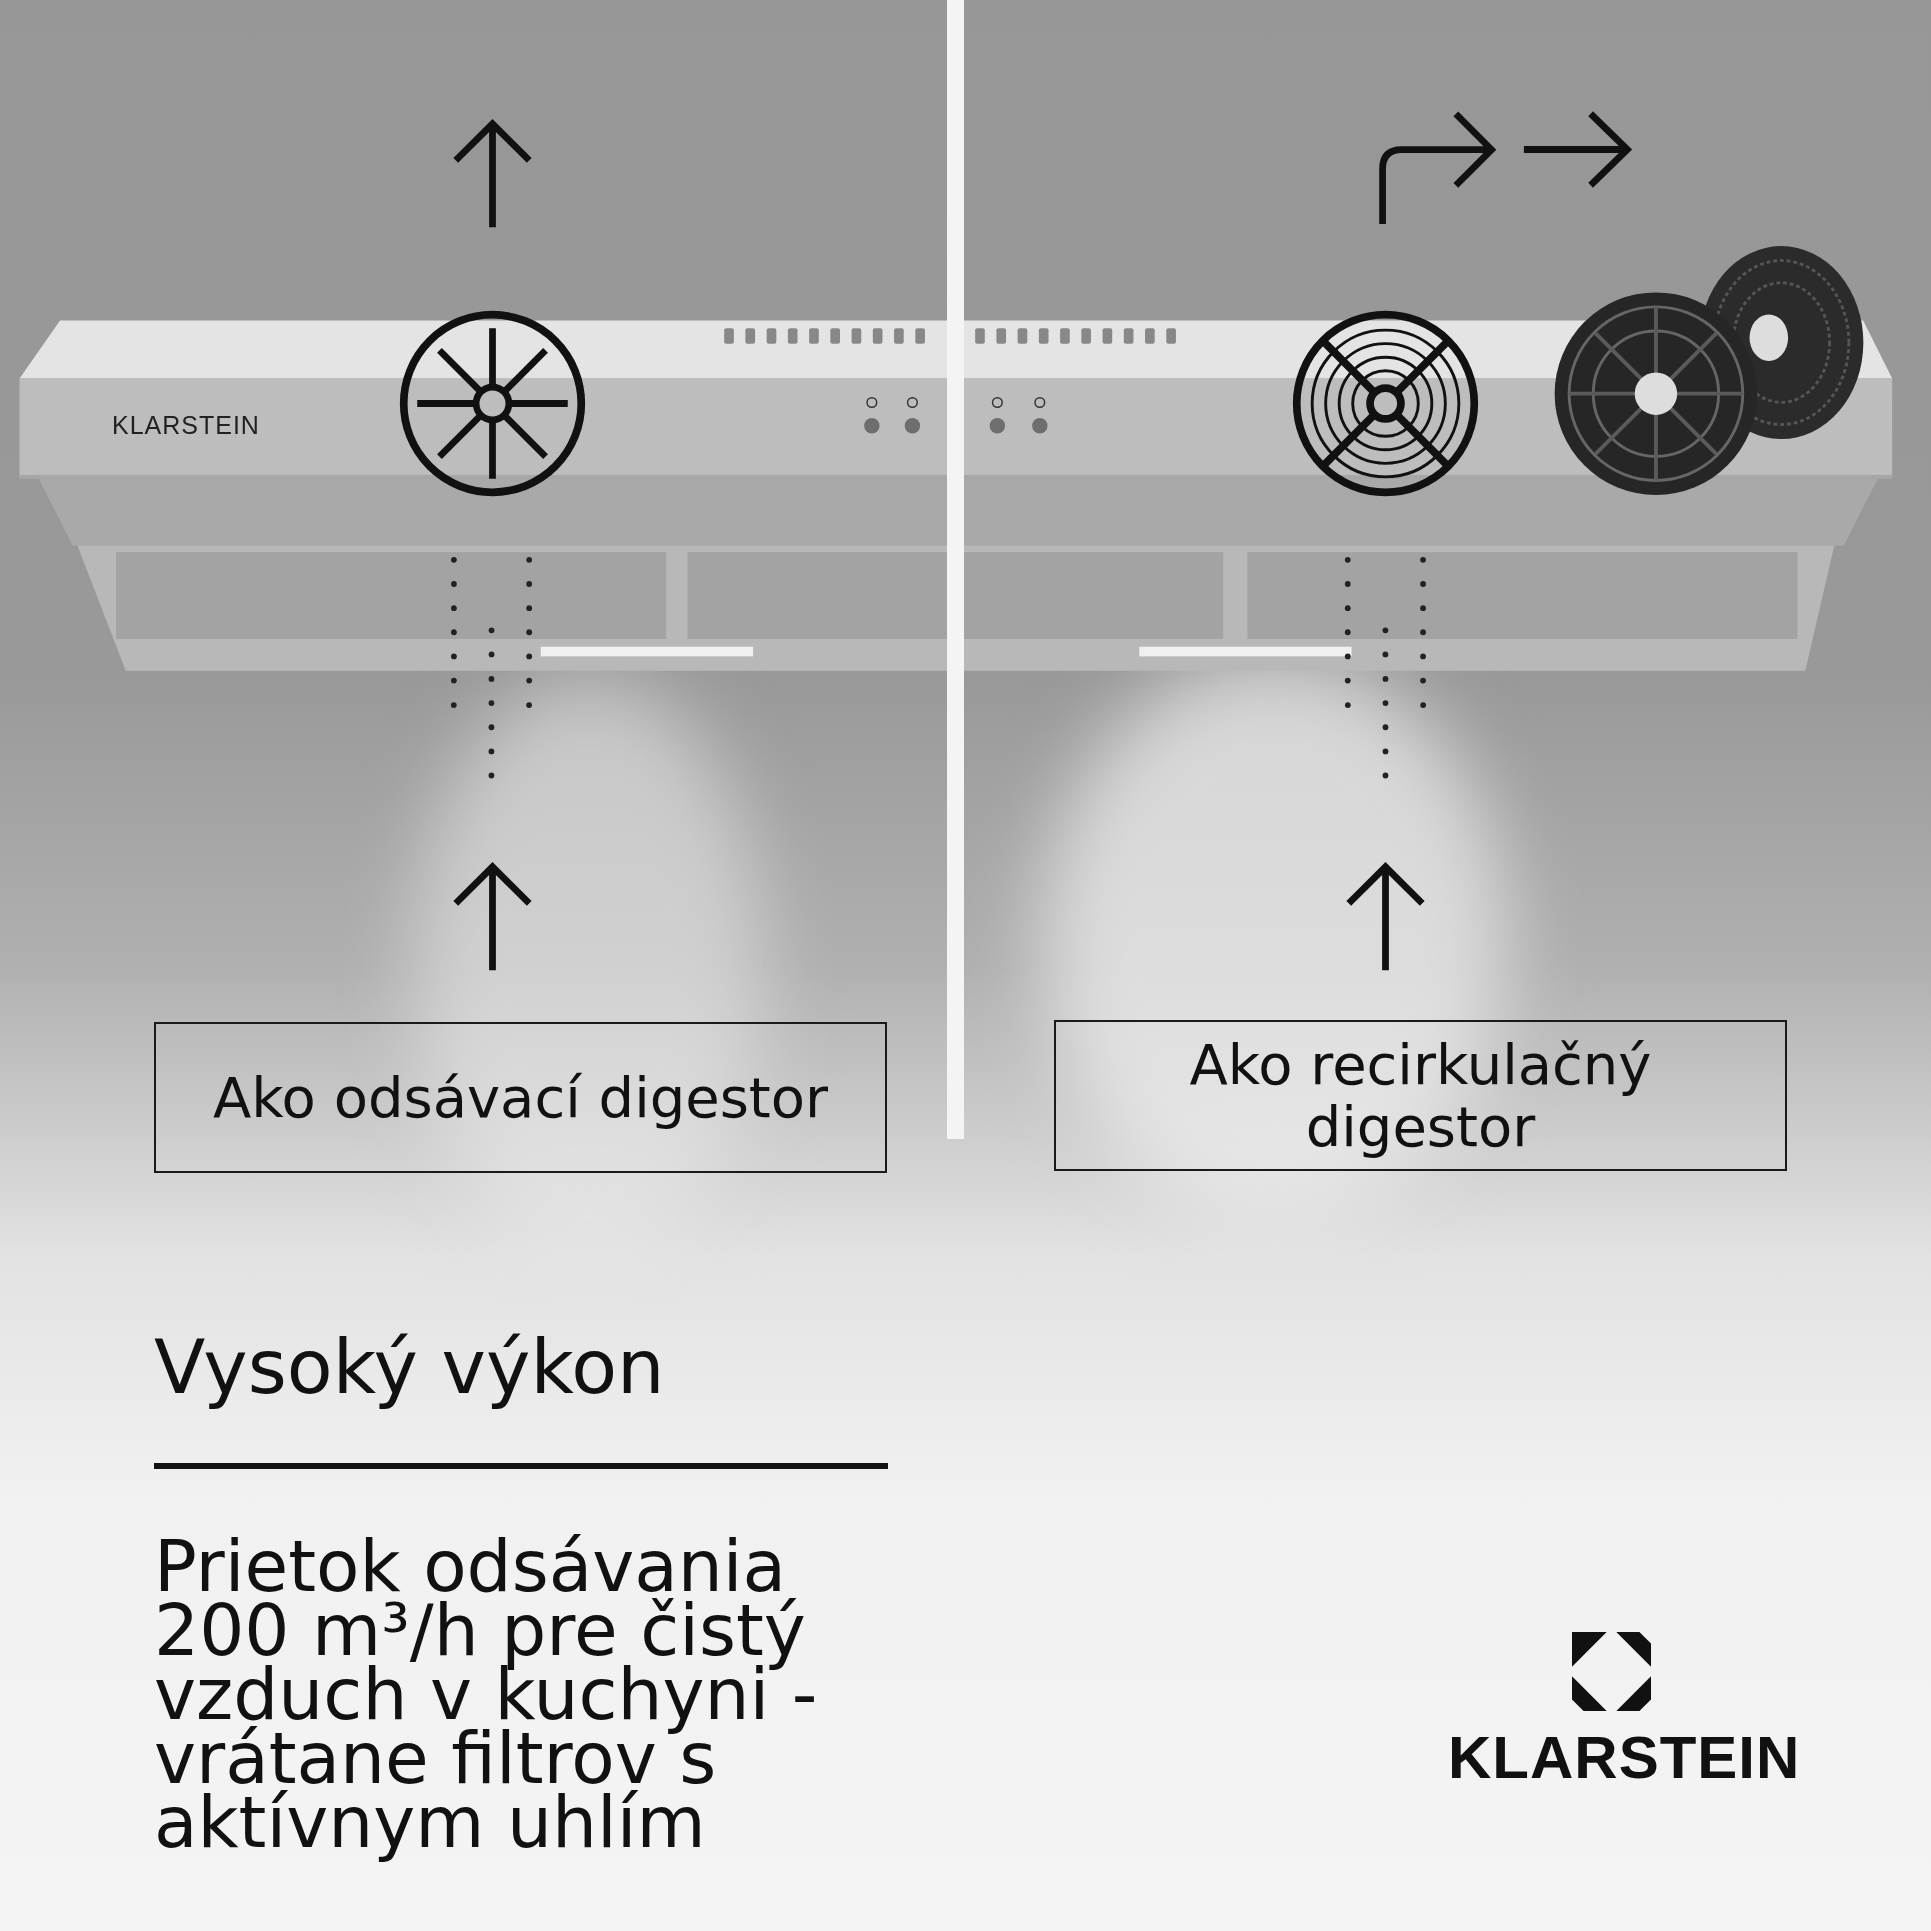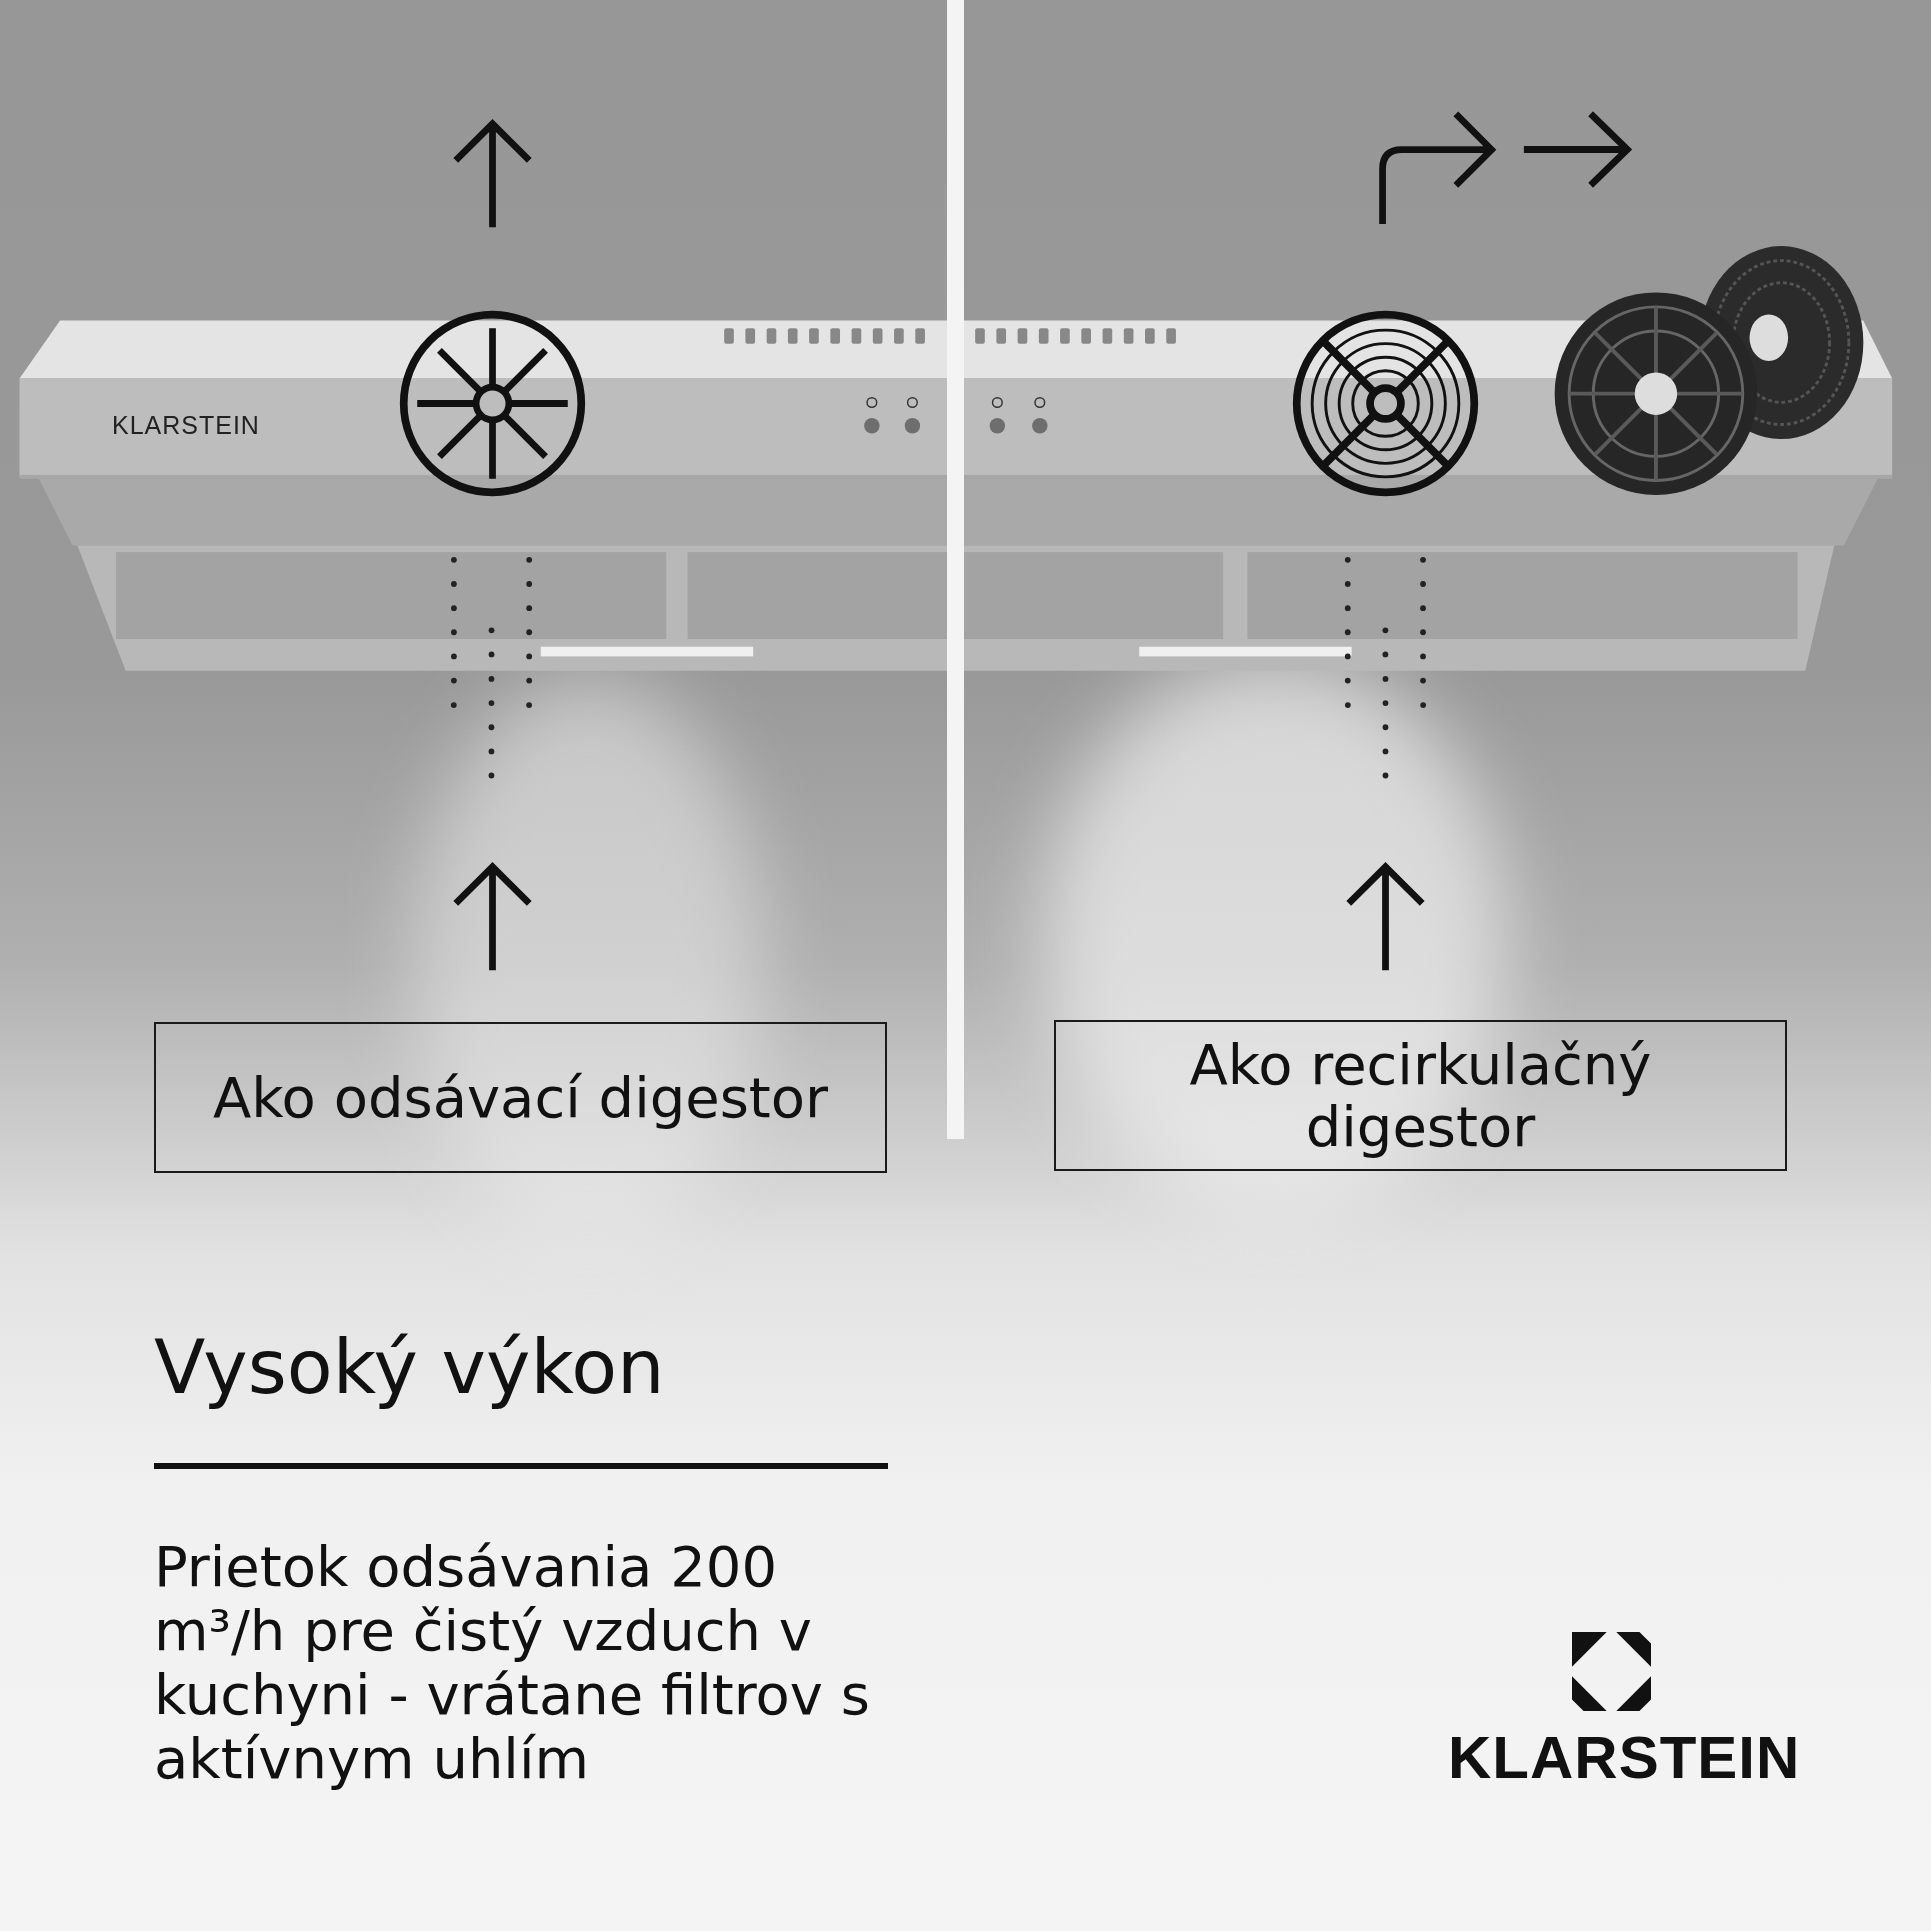--- a/index.html
+++ b/index.html
@@ -6,21 +6,21 @@
   body { width:1931px; height:1931px; overflow:hidden; position:relative;
     font-family:"DejaVu Sans", sans-serif;
     background: linear-gradient(180deg,#979797 0px,#999 676px,#b0b0b0 966px,#e2e2e2 1255px,#f1f1f1 1497px,#f4f4f4 1931px);
   }
   .abs { position:absolute; }
   .smoke { position:absolute; border-radius:50%; filter: blur(39px); background: rgba(235,235,235,0.55); }
   .divider { position:absolute; left:947px; top:0; width:17.4px; height:1139px; background:#f4f4f4; }
   .label-box { position:absolute; border:2.9px solid #1a1a1a; display:flex; align-items:center; justify-content:center; text-align:center; color:#111; font-size:56px; line-height:62px; }
   .title { position:absolute; left:154px; top:1323px; font-size:75px; font-weight:normal; color:#111; }
   .rule { position:absolute; left:154px; top:1463px; width:734px; height:5.8px; background:#111; }
-  .desc { position:absolute; left:154px; top:1535px; width:734px; font-size:56px; line-height:64px; color:#111; }
+  .desc { position:absolute; left:154px; top:1535px; width:734px; font-size:71px; line-height:64px; color:#111; }
   .brand { position:absolute; left:1448px; top:1723px; font-family:"Liberation Sans", sans-serif; font-weight:bold; font-size:60px; color:#111; letter-spacing:1px; }
   .hood-brand { position:absolute; left:112px; top:411px; font-family:"Liberation Sans", sans-serif; font-size:25px; color:#222; letter-spacing:1px; }
 </style>
 </head>
 <body>
 
 <div class="smoke" style="left:415px;top:676px;width:348px;height:579px;"></div>
 <div class="smoke" style="left:1043px;top:657px;width:463px;height:560px;background:rgba(240,240,240,0.7);"></div>
 
 <svg class="abs" style="left:0;top:0" width="1931" height="695" viewBox="0 0 2000 720">

